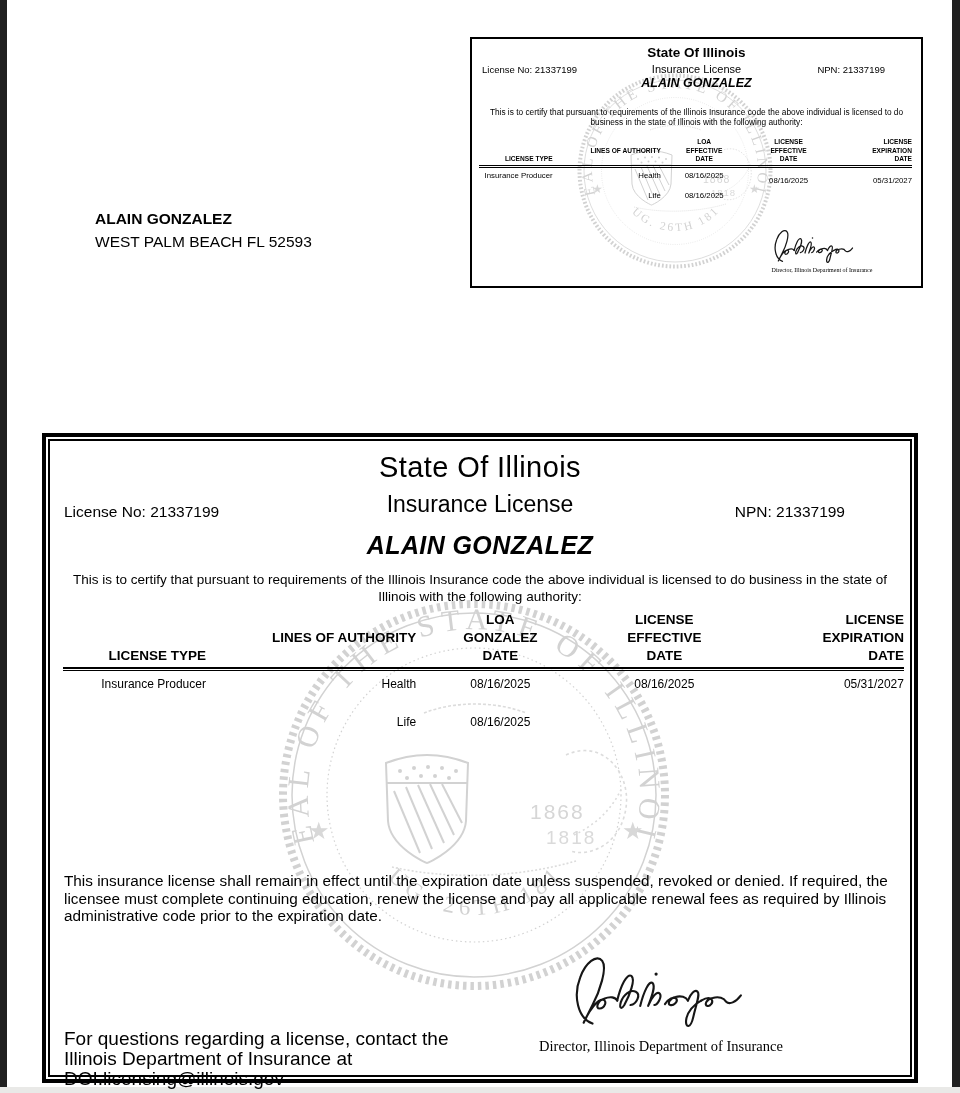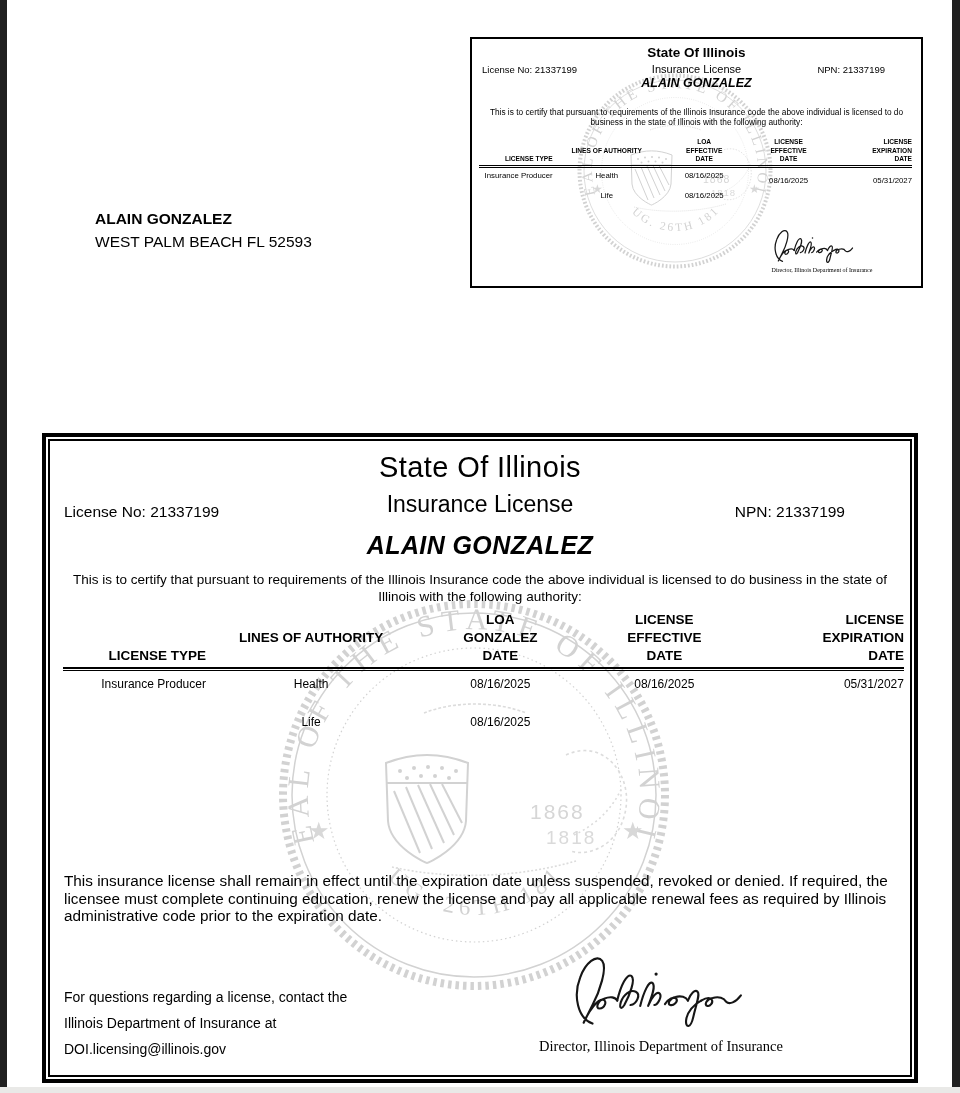--- a/index.html
+++ b/index.html
@@ -42,21 +42,21 @@
   .b-npn{right:69px;top:66px;font-size:15.5px;}
   .b-name{top:94px;font-size:25px;font-weight:bold;font-style:italic;letter-spacing:.4px;}
   .b-certify{top:135px;left:14px;right:14px;font-size:13.5px;line-height:16.5px;text-align:center;}
   .b-table{left:17px;right:10px;top:174px;}
   .b-table .thead{font-size:13.5px;line-height:18px;}
   .b-table .c2{padding-bottom:18px;}
   .b-table .trow{font-size:12px;margin-top:6px;}
   .b-terms{left:18px;right:16px;top:435px;font-size:15.3px;line-height:17.6px;}
   .b-sig{left:520px;top:510px;width:212px;height:86px;}
   .b-sigcap{left:430px;width:370px;top:601px;font-family:"Liberation Serif",serif;font-size:14.5px;text-align:center;}
-  .b-contact{left:18px;top:547px;font-size:14px;line-height:26px;white-space:pre-line;}
+  .b-contact{left:18px;top:592px;font-size:19px;line-height:20px;white-space:pre-line;}
 
   
   .s-title{top:6px;font-size:13.5px;font-weight:bold;}
   .s-licno{left:10px;top:25px;font-size:9.5px;}
   .s-subtitle{top:24px;font-size:11px;}
   .s-npn{right:36px;top:25px;font-size:9.5px;}
   .s-name{top:37px;font-size:12.5px;font-weight:bold;font-style:italic;}
   .s-certify{top:68px;left:6px;right:6px;font-size:8.3px;line-height:10px;text-align:center;}
   .s-table{left:7px;right:9px;top:99px;}
   .s-table .thead{font-size:6.6px;line-height:8.6px;}
@@ -65,21 +65,21 @@
   .s-table .rule{height:3px;border-top:1.5px solid #000;border-bottom:1px solid #000;margin-top:1px;}
   .s-shift{position:relative;top:5px;}
   .s-sig{left:298px;top:186px;width:100px;height:41px;}
   .s-sigcap{left:263px;width:174px;top:228px;font-family:"Liberation Serif",serif;font-size:6px;text-align:center;}
 
   
   .thead{display:flex;align-items:flex-end;font-weight:bold;}
   .trow{display:flex;}
   .c{white-space:pre-line;box-sizing:border-box;}
   .c1{width:17%;text-align:right;}
-  .c2{width:25%;text-align:center;}
+  .c2{width:25%;text-align:right;}
   .c3{width:20%;text-align:center;}
   .c4{width:19%;text-align:center;}
   .c5{width:19%;text-align:right;}
   .rule{height:4px;border-top:2px solid #000;border-bottom:1px solid #000;box-sizing:border-box;margin-top:2px;}
 
   .sig{position:absolute;}
 </style>
 </head>
 <body>
 

